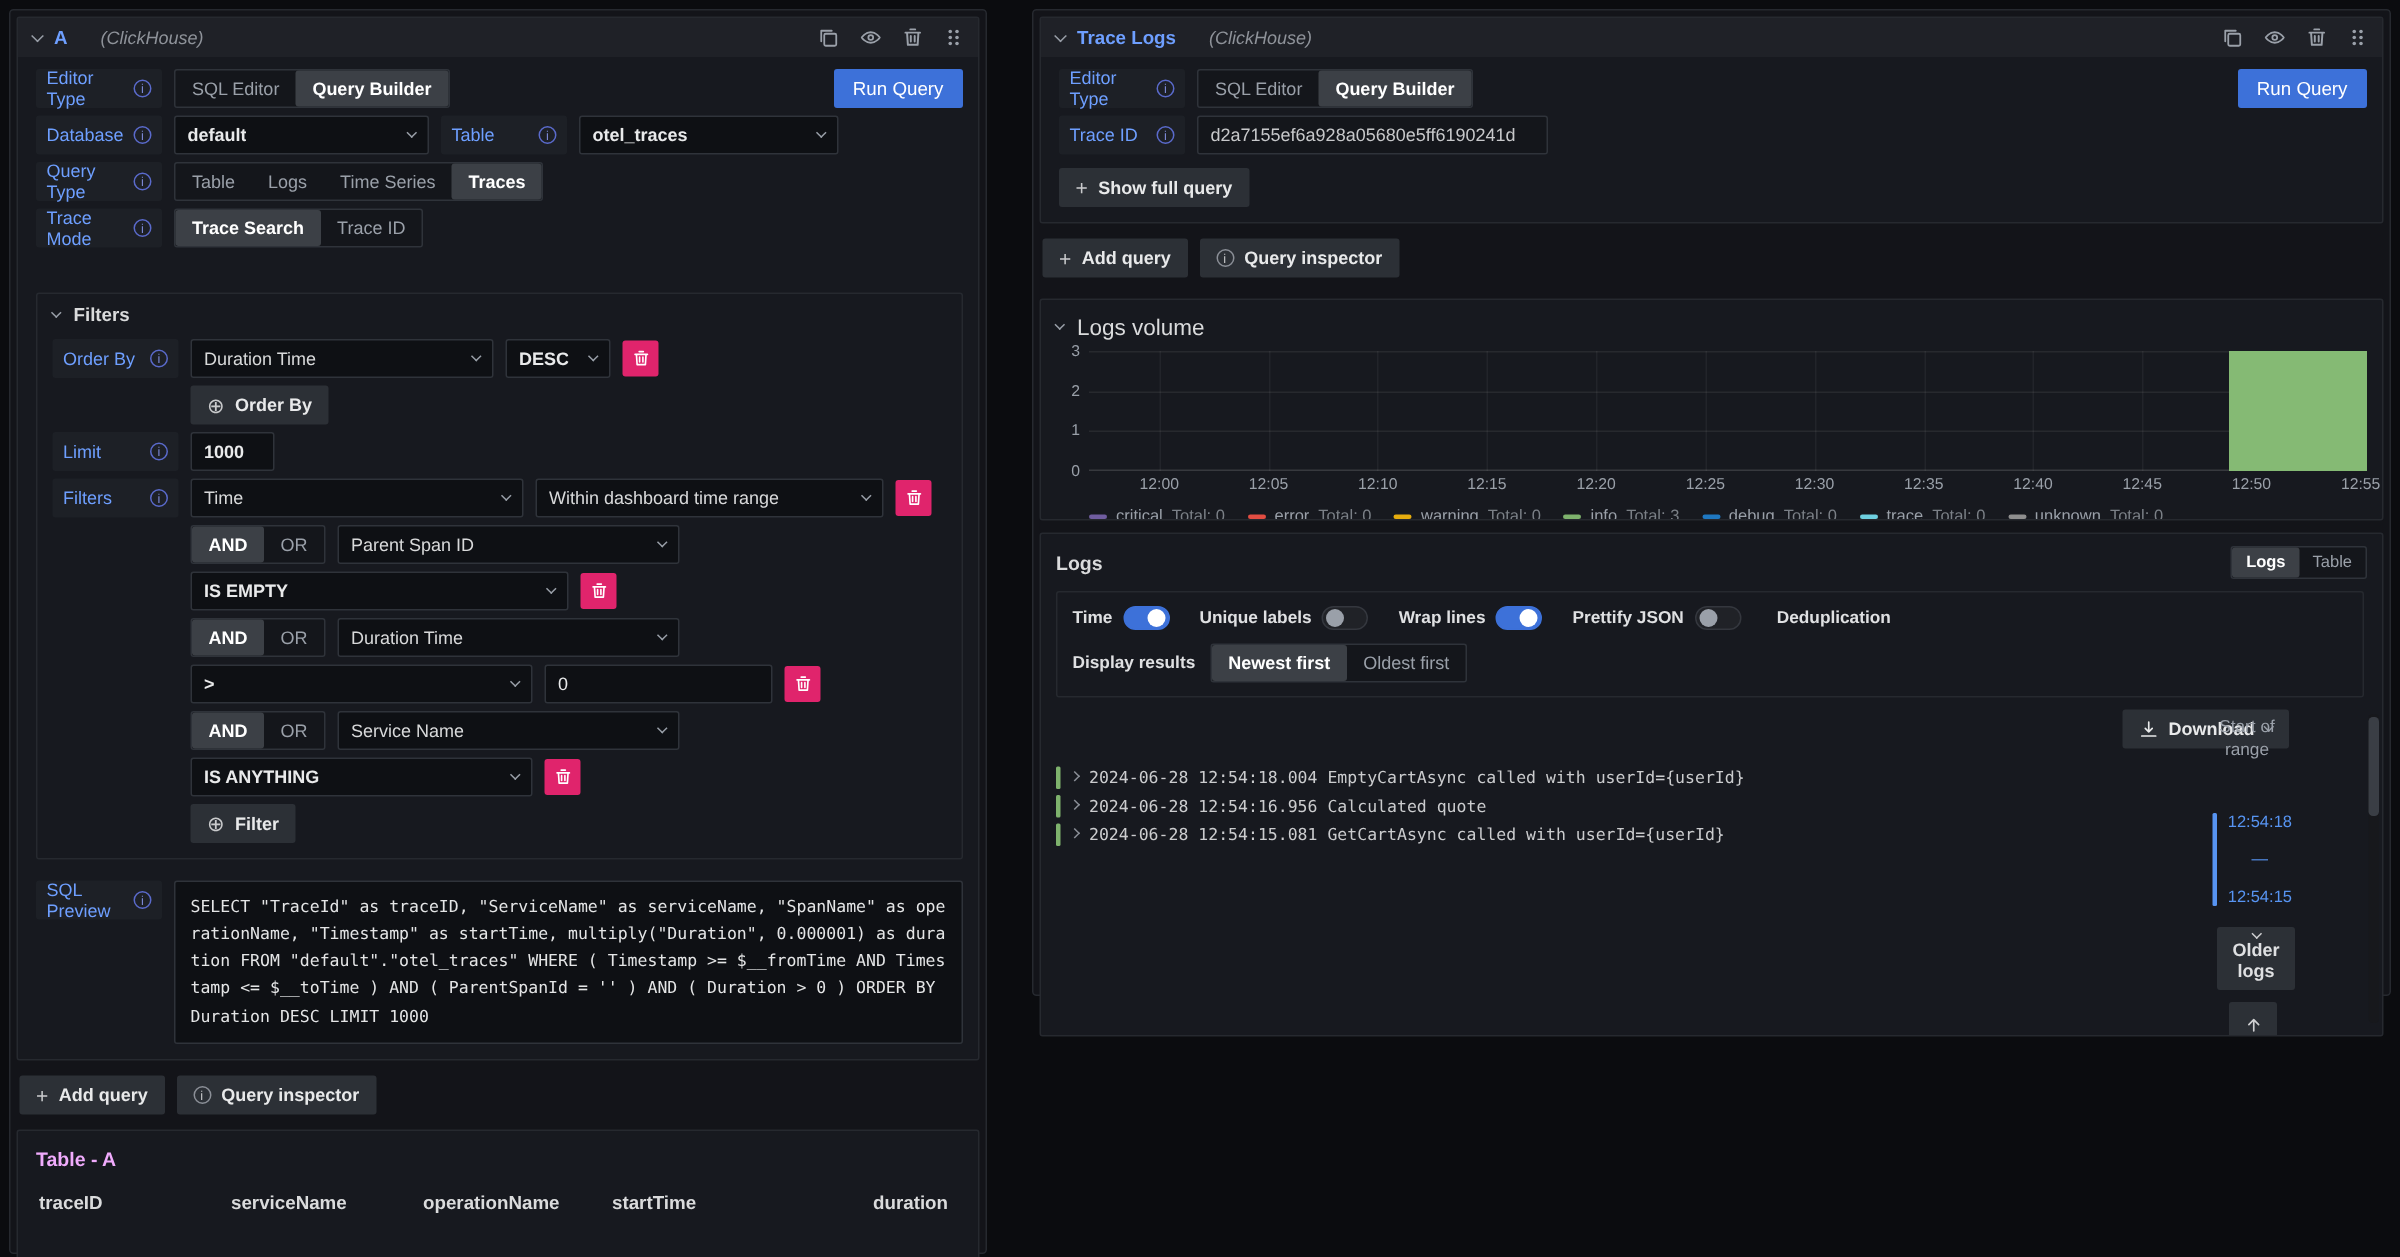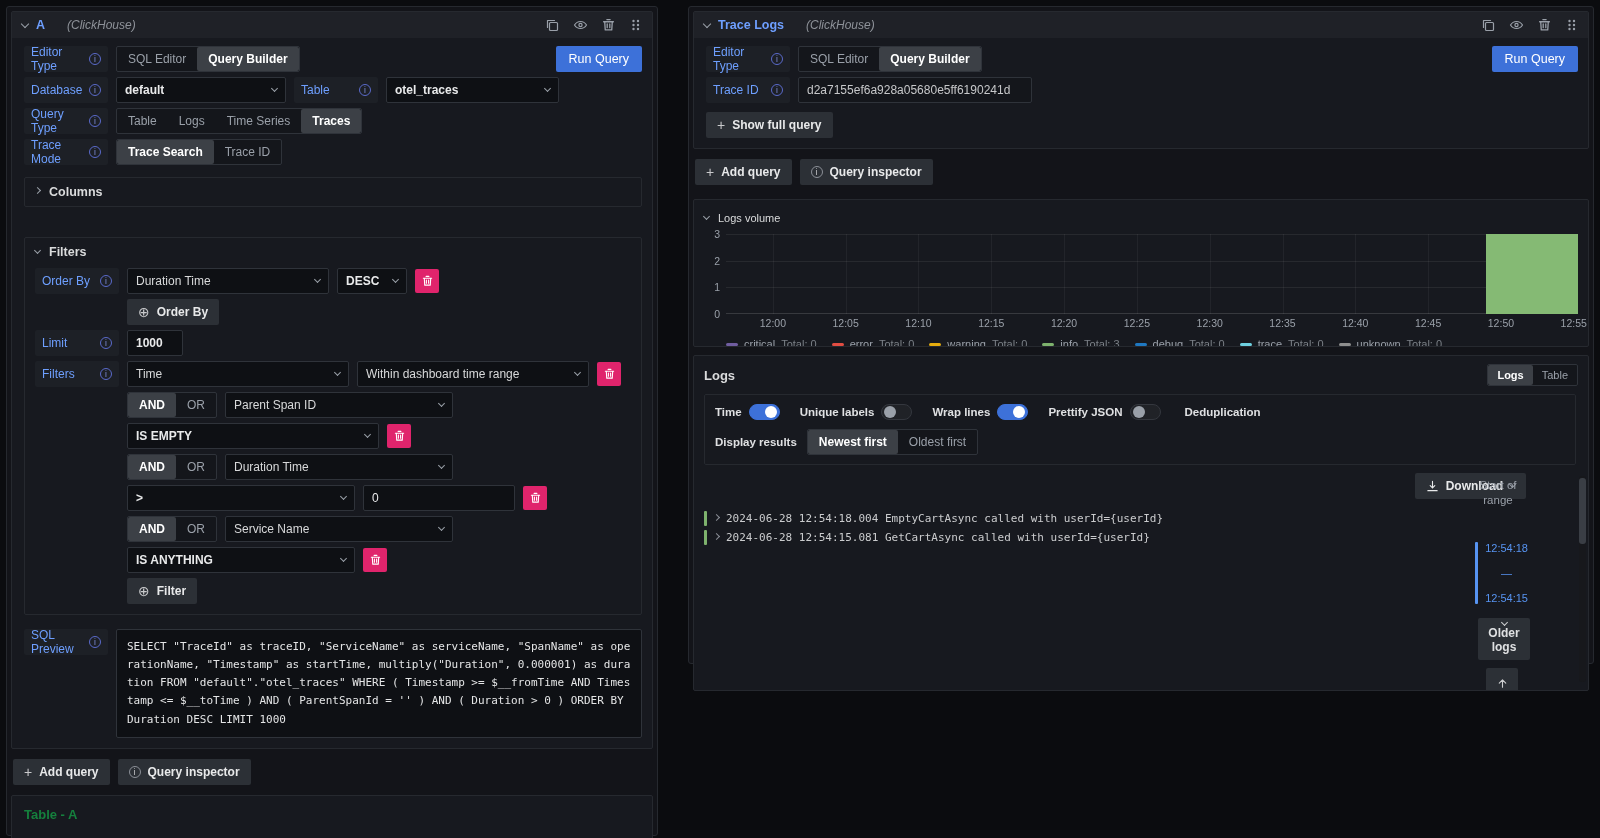--- a/index.html
+++ b/index.html
@@ -58,30 +58,30 @@
   .sec-head{display:flex;align-items:center;gap:9px;height:28px;padding:0 10px;font-weight:700;color:#dadbdc;font-size:12.5px}
   .filters-body{padding:2px 10px 10px;display:flex;flex-direction:column;gap:5px}
   .indent{margin-left:92px}
 
   .sqlbox{flex:1;background:var(--input);border:1px solid var(--border2);border-radius:2px;padding:8px 10px;
     font-size:11px;line-height:1.65;color:#e4e5e6;word-break:break-all}
 
   
   .table-panel{margin-top:10px;background:var(--panel);border:1px solid var(--border);border-radius:2px;
     padding:8px 12px;position:relative;height:200px;overflow:hidden}
-  .tp-title{font-size:13px;font-weight:700;color:#15803d;margin:3px 0 10px}
+  .tp-title{font-size:13px;font-weight:700;color:#f0abfc;margin:3px 0 10px}
   table{width:100%;border-collapse:collapse;table-layout:fixed}
   th{font-size:12.5px;font-weight:700;color:#dadbdc;text-align:left;padding:5px 8px 7px 2px}
   td:last-child,th:last-child{border-right:none;text-align:right}
   th:last-child{text-align:right}
 
   
   .vol-panel{margin-top:14px;background:var(--panel);border:1px solid var(--border);border-radius:2px;
     padding:6px 10px 4px;height:148px;overflow:hidden}
-  .pv-head{display:flex;align-items:center;gap:9px;height:24px;color:#dadbdc;font-weight:500;font-size:11px}
+  .pv-head{display:flex;align-items:center;gap:9px;height:24px;color:#dadbdc;font-weight:500;font-size:15px}
   .chart-wrap{display:flex;margin-top:4px}
   .yaxis{width:22px;position:relative;height:80px;flex:none}
   .ytick{position:absolute;right:6px;transform:translateY(-50%);color:var(--muted);font-size:10.5px}
   .plot{position:relative;flex:1;height:80px;overflow:hidden}
   .gridline-h{position:absolute;left:0;right:0;height:1px;background:rgba(255,255,255,.07)}
   .gridline-h.base{background:rgba(255,255,255,.14)}
   .gridline-v{position:absolute;top:0;bottom:0;width:1px;background:rgba(255,255,255,.05)}
   .vbar{position:absolute;bottom:0}
   .xaxis{position:relative;height:16px;margin-left:22px;margin-top:3px}
   .xtick{position:absolute;transform:translateX(-50%);color:var(--muted);font-size:10.5px;white-space:nowrap}
@@ -202,26 +202,20 @@
         <span class="flabel">
             <span>Trace Mode</span>
             <i class="info-i">i</i>
           </span>
         <span class="seg">
           <span class="opt sel">Trace Search</span>
           <span class="opt">Trace ID</span>
         </span>
       </div>
 
-      <div class="section" style="margin-top:7px">
-        <div class="sec-head">
-          <span class="chv right sm"></span>
-          <span>Columns</span>
-        </div>
-      </div>
 
       <div class="section" style="margin-top:25px">
         <div class="sec-head">
           <span class="chv sm"></span>
           <span>Filters</span>
         </div>
         <div class="filters-body">
           <div class="frow">
             <span class="flabel">
                 <span>Order By</span>
@@ -605,20 +599,25 @@
     </div>
     <div class="log-list">
         <div class="log-row">
         <span class="log-bar"></span>
         <span class="chv right sm" style="border-color:#8b8f97"></span>
         <span class="log-text mono">2024-06-28 12:54:18.004 EmptyCartAsync called with userId={userId}</span>
       </div>
         <div class="log-row">
         <span class="log-bar"></span>
         <span class="chv right sm" style="border-color:#8b8f97"></span>
+        <span class="log-text mono">2024-06-28 12:54:16.956 Calculated quote</span>
+      </div>
+        <div class="log-row">
+        <span class="log-bar"></span>
+        <span class="chv right sm" style="border-color:#8b8f97"></span>
         <span class="log-text mono">2024-06-28 12:54:15.081 GetCartAsync called with userId={userId}</span>
       </div>
       </div>
 
     <div class="rail-sor">Start of range</div>
     <div class="rail-line">
       <span class="bar"></span>
       <span class="rail-labels">
         <span>12:54:18</span>
         <span>—</span>

